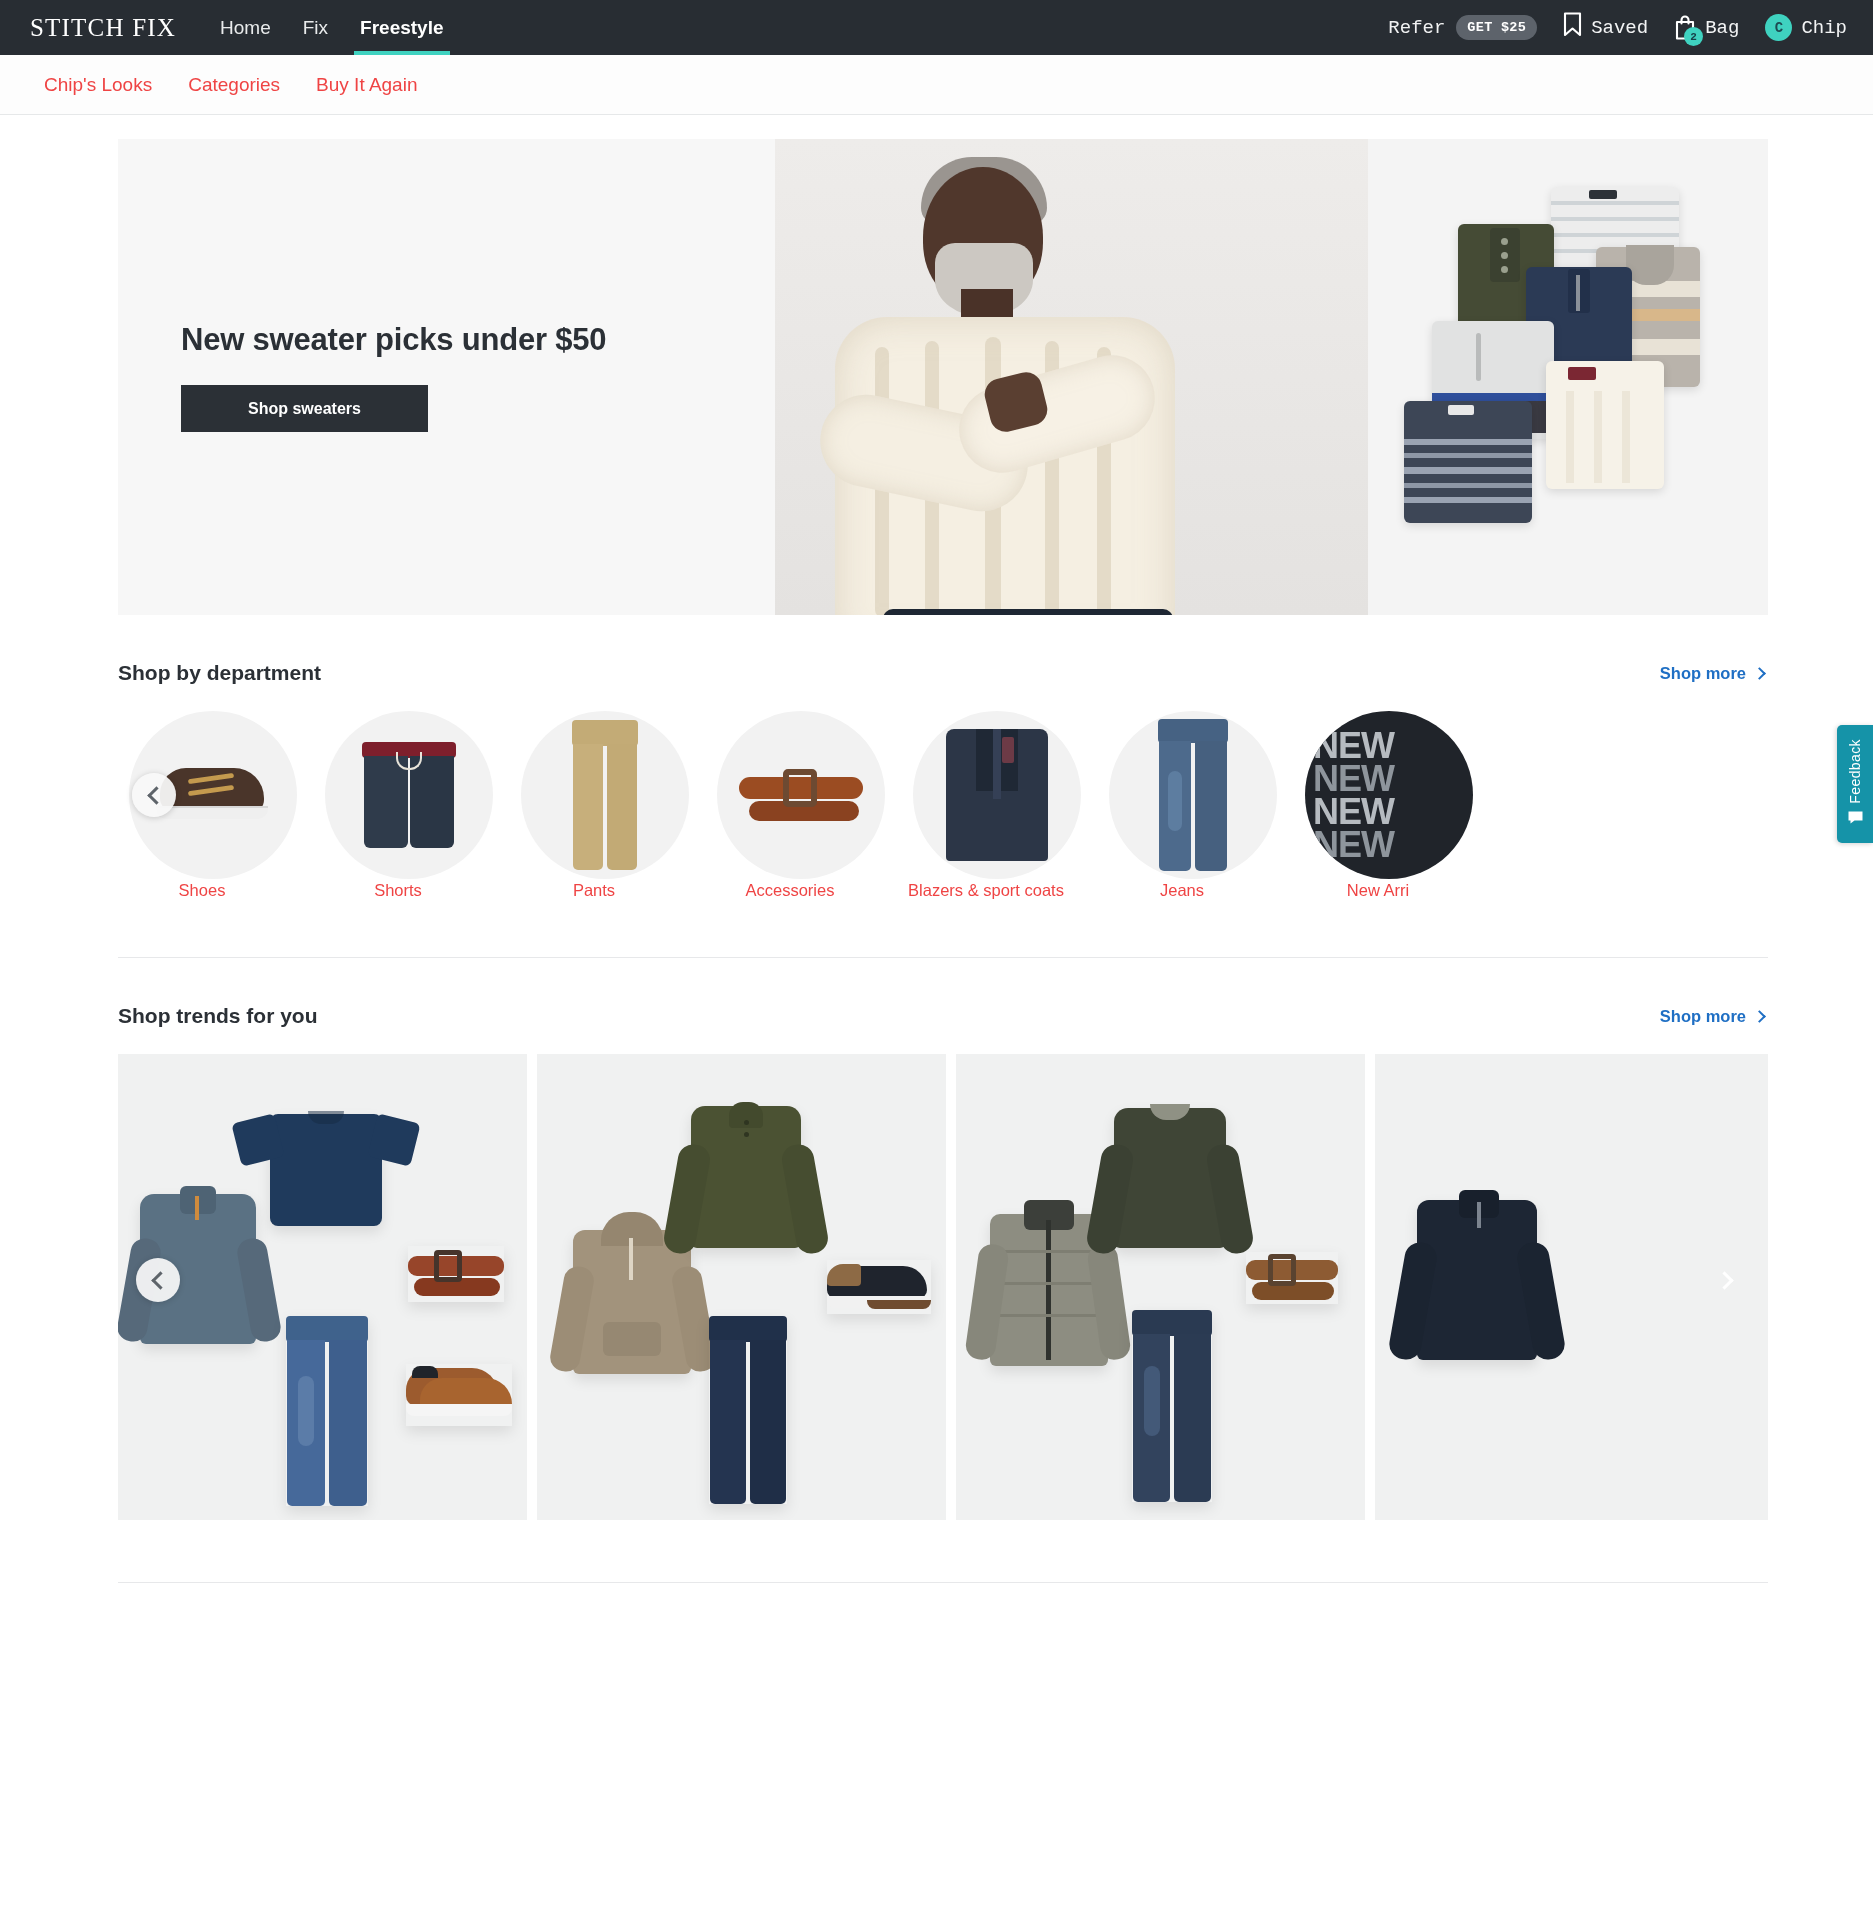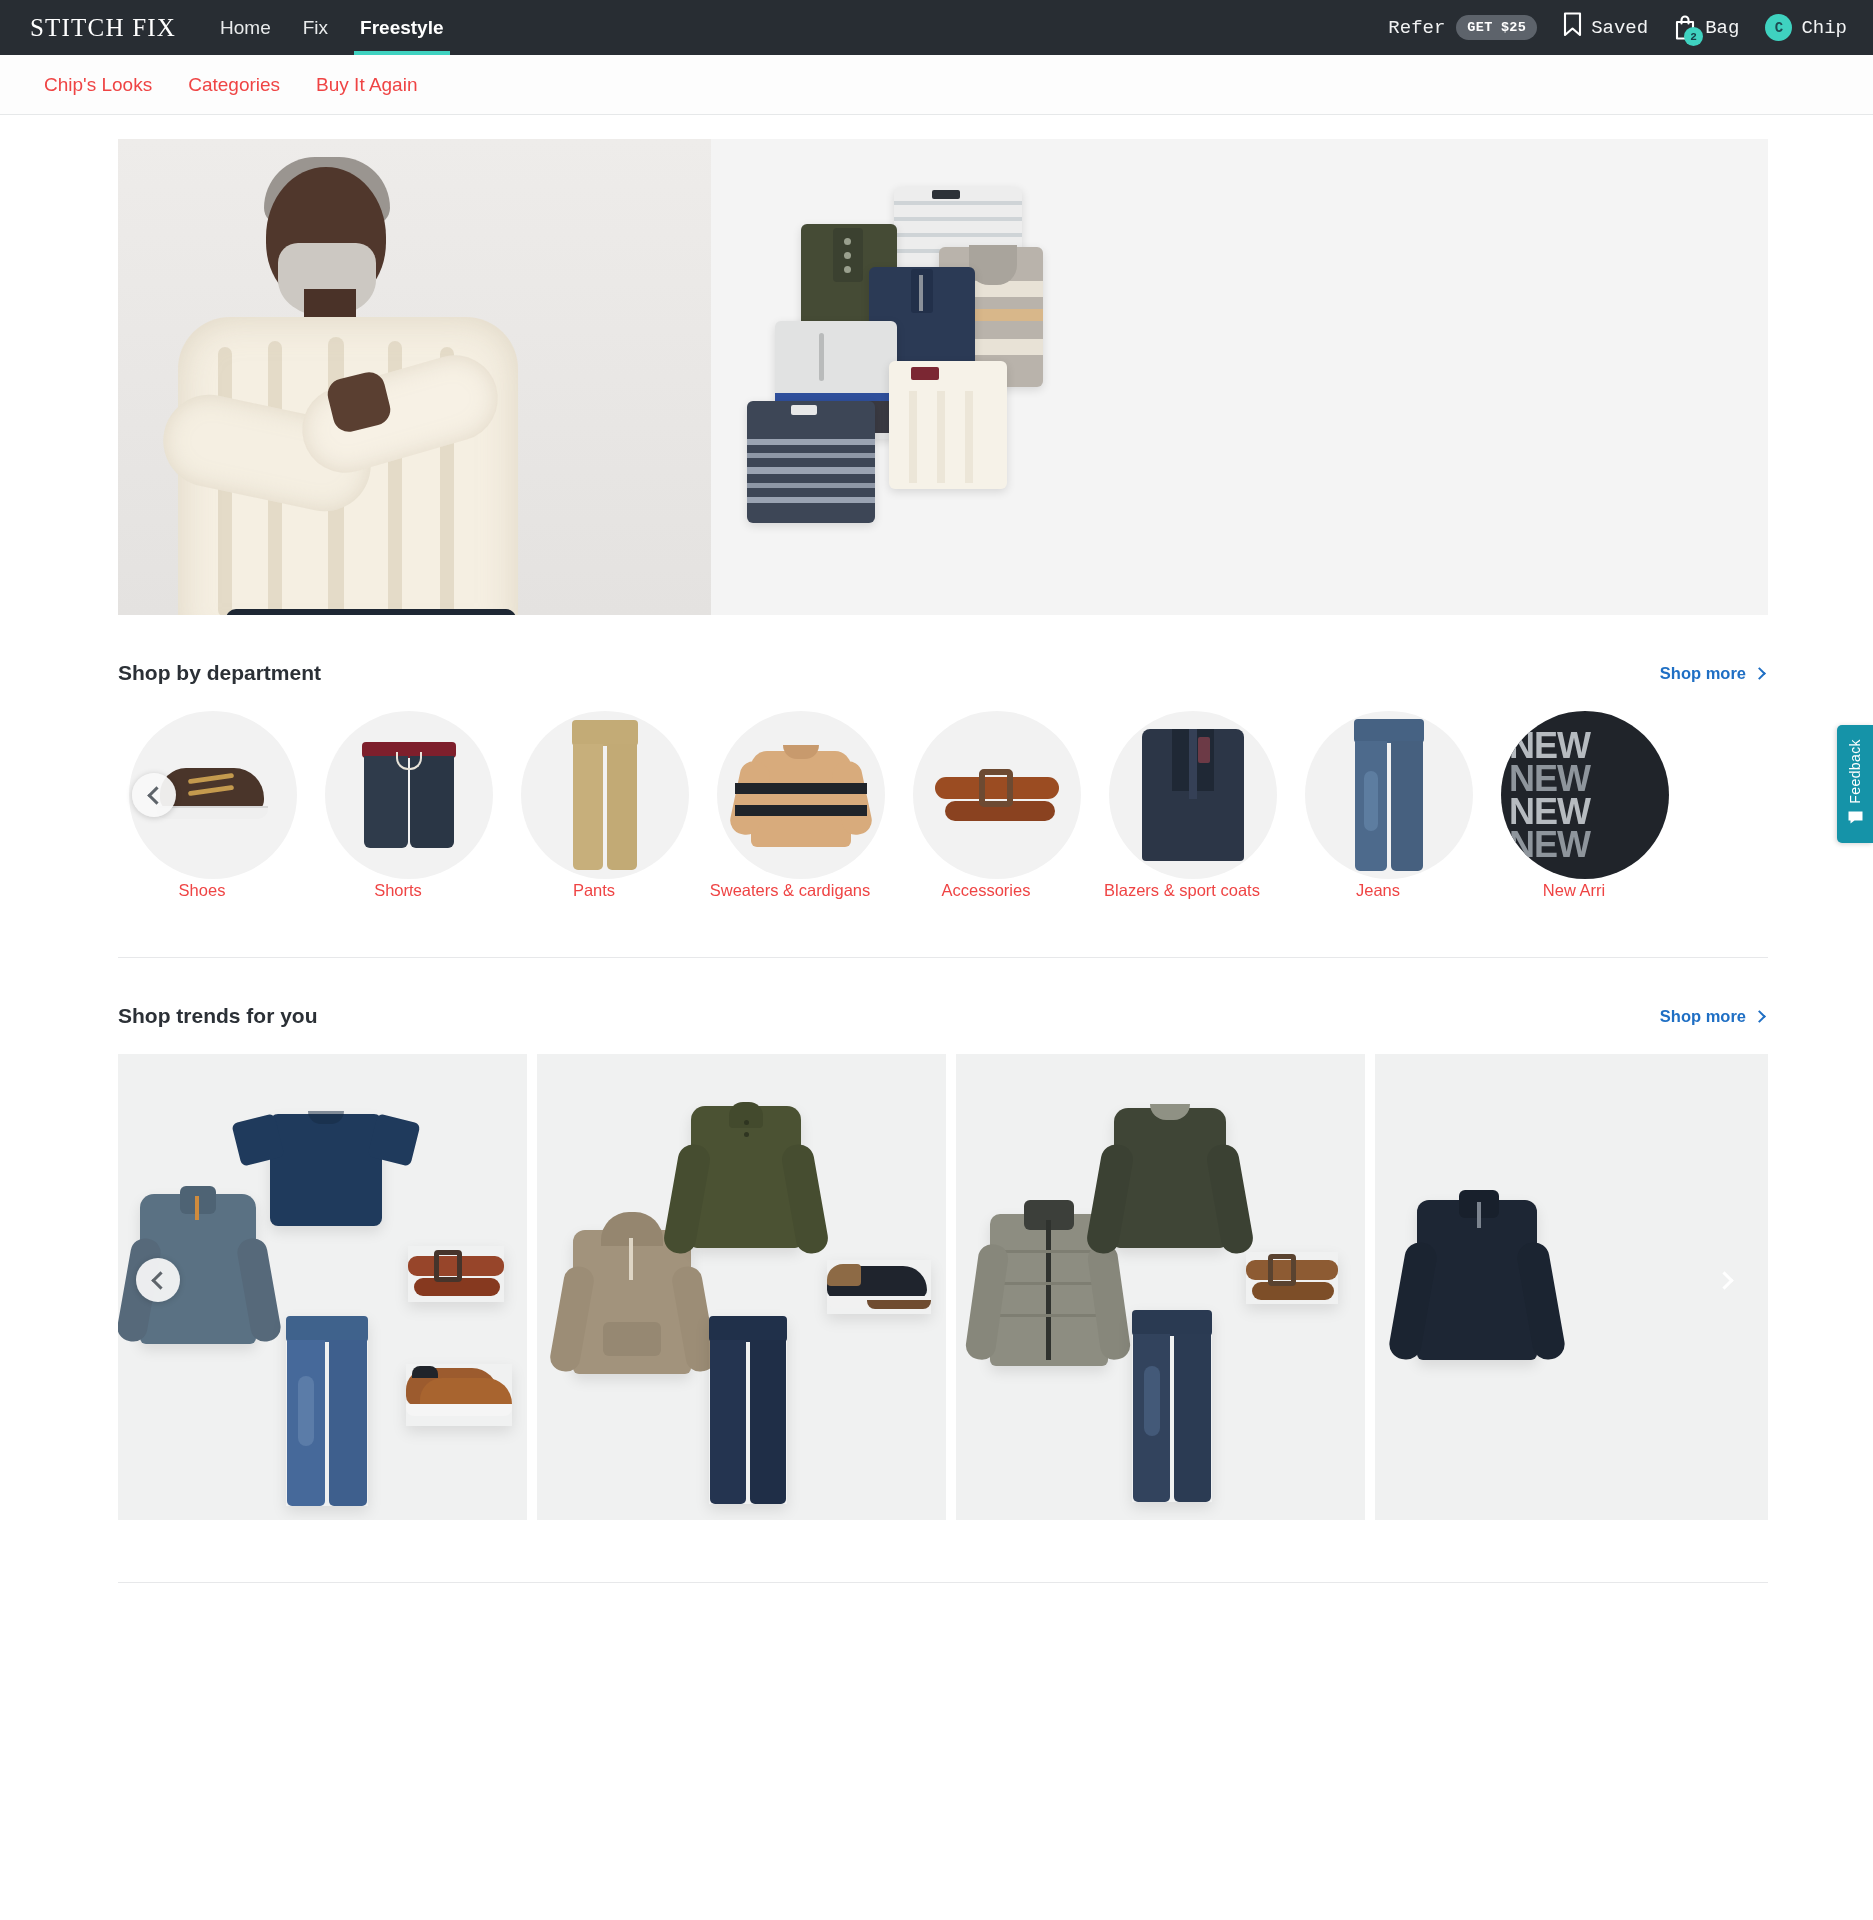--- a/index.html
+++ b/index.html
@@ -332,20 +332,24 @@
 
 <div class="subnav">
   <div class="subnav-item">Chip's Looks</div>
   <div class="subnav-item">Categories</div>
   <div class="subnav-item">Buy It Again</div>
 </div>
 
 <div class="page">
 
   <div class="hero">
+    <div class="hero-left">
+      <div class="hero-title">New sweater picks under $50</div>
+      <button class="hero-btn">Shop sweaters</button>
+    </div>
 
     <div class="hero-mid">
       <div class="model">
         <div class="m-bg"></div>
         <div class="m-hair"></div>
         <div class="m-head"></div>
         <div class="m-beard"></div>
         <div class="m-neck"></div>
         <div class="m-body">
           <div class="m-cable" style="left:40px;top:30px;width:14px;height:270px;"></div>
@@ -455,33 +459,20 @@
           <div class="dept-circle">
             <div style="position:relative;width:66px;height:150px;">
               <div style="position:absolute;left:0;top:0;width:66px;height:26px;background:#c3ab76;border-radius:4px;"></div>
               <div style="position:absolute;left:1px;top:24px;width:30px;height:126px;background:#c7af7b;border-radius:0 0 5px 5px;"></div>
               <div style="position:absolute;left:35px;top:24px;width:30px;height:126px;background:#c2aa75;border-radius:0 0 5px 5px;"></div>
             </div>
           </div>
           <div class="dept-label">Pants</div>
         </div>
 
-        <div class="dept-item">
-          <div class="dept-circle">
-            <div style="position:relative;width:132px;height:104px;">
-              <div style="position:absolute;left:16px;top:8px;width:100px;height:96px;background:#d8ab7c;border-radius:16px 16px 6px 6px;"></div>
-              <div style="position:absolute;left:0;top:18px;width:30px;height:74px;background:#d8ab7c;border-radius:14px;transform:rotate(12deg);"></div>
-              <div style="position:absolute;left:102px;top:18px;width:30px;height:74px;background:#d8ab7c;border-radius:14px;transform:rotate(-12deg);"></div>
-              <div style="position:absolute;left:0;top:40px;width:132px;height:11px;background:#20242a;"></div>
-              <div style="position:absolute;left:0;top:62px;width:132px;height:11px;background:#20242a;"></div>
-              <div style="position:absolute;left:48px;top:2px;width:36px;height:14px;background:#c89a6d;border-radius:0 0 14px 14px;"></div>
-            </div>
-          </div>
-          <div class="dept-label">Sweaters &amp; cardigans</div>
-        </div>
 
         <div class="dept-item">
           <div class="dept-circle">
             <div style="position:relative;width:124px;height:72px;">
               <div style="position:absolute;left:0;top:18px;width:124px;height:22px;background:#9b4c22;border-radius:11px;"></div>
               <div style="position:absolute;left:10px;top:42px;width:110px;height:20px;background:#8a4220;border-radius:10px;"></div>
               <div style="position:absolute;left:44px;top:10px;width:34px;height:38px;border:6px solid #6d4a32;border-radius:5px;background:transparent;"></div>
             </div>
           </div>
           <div class="dept-label">Accessories</div>

